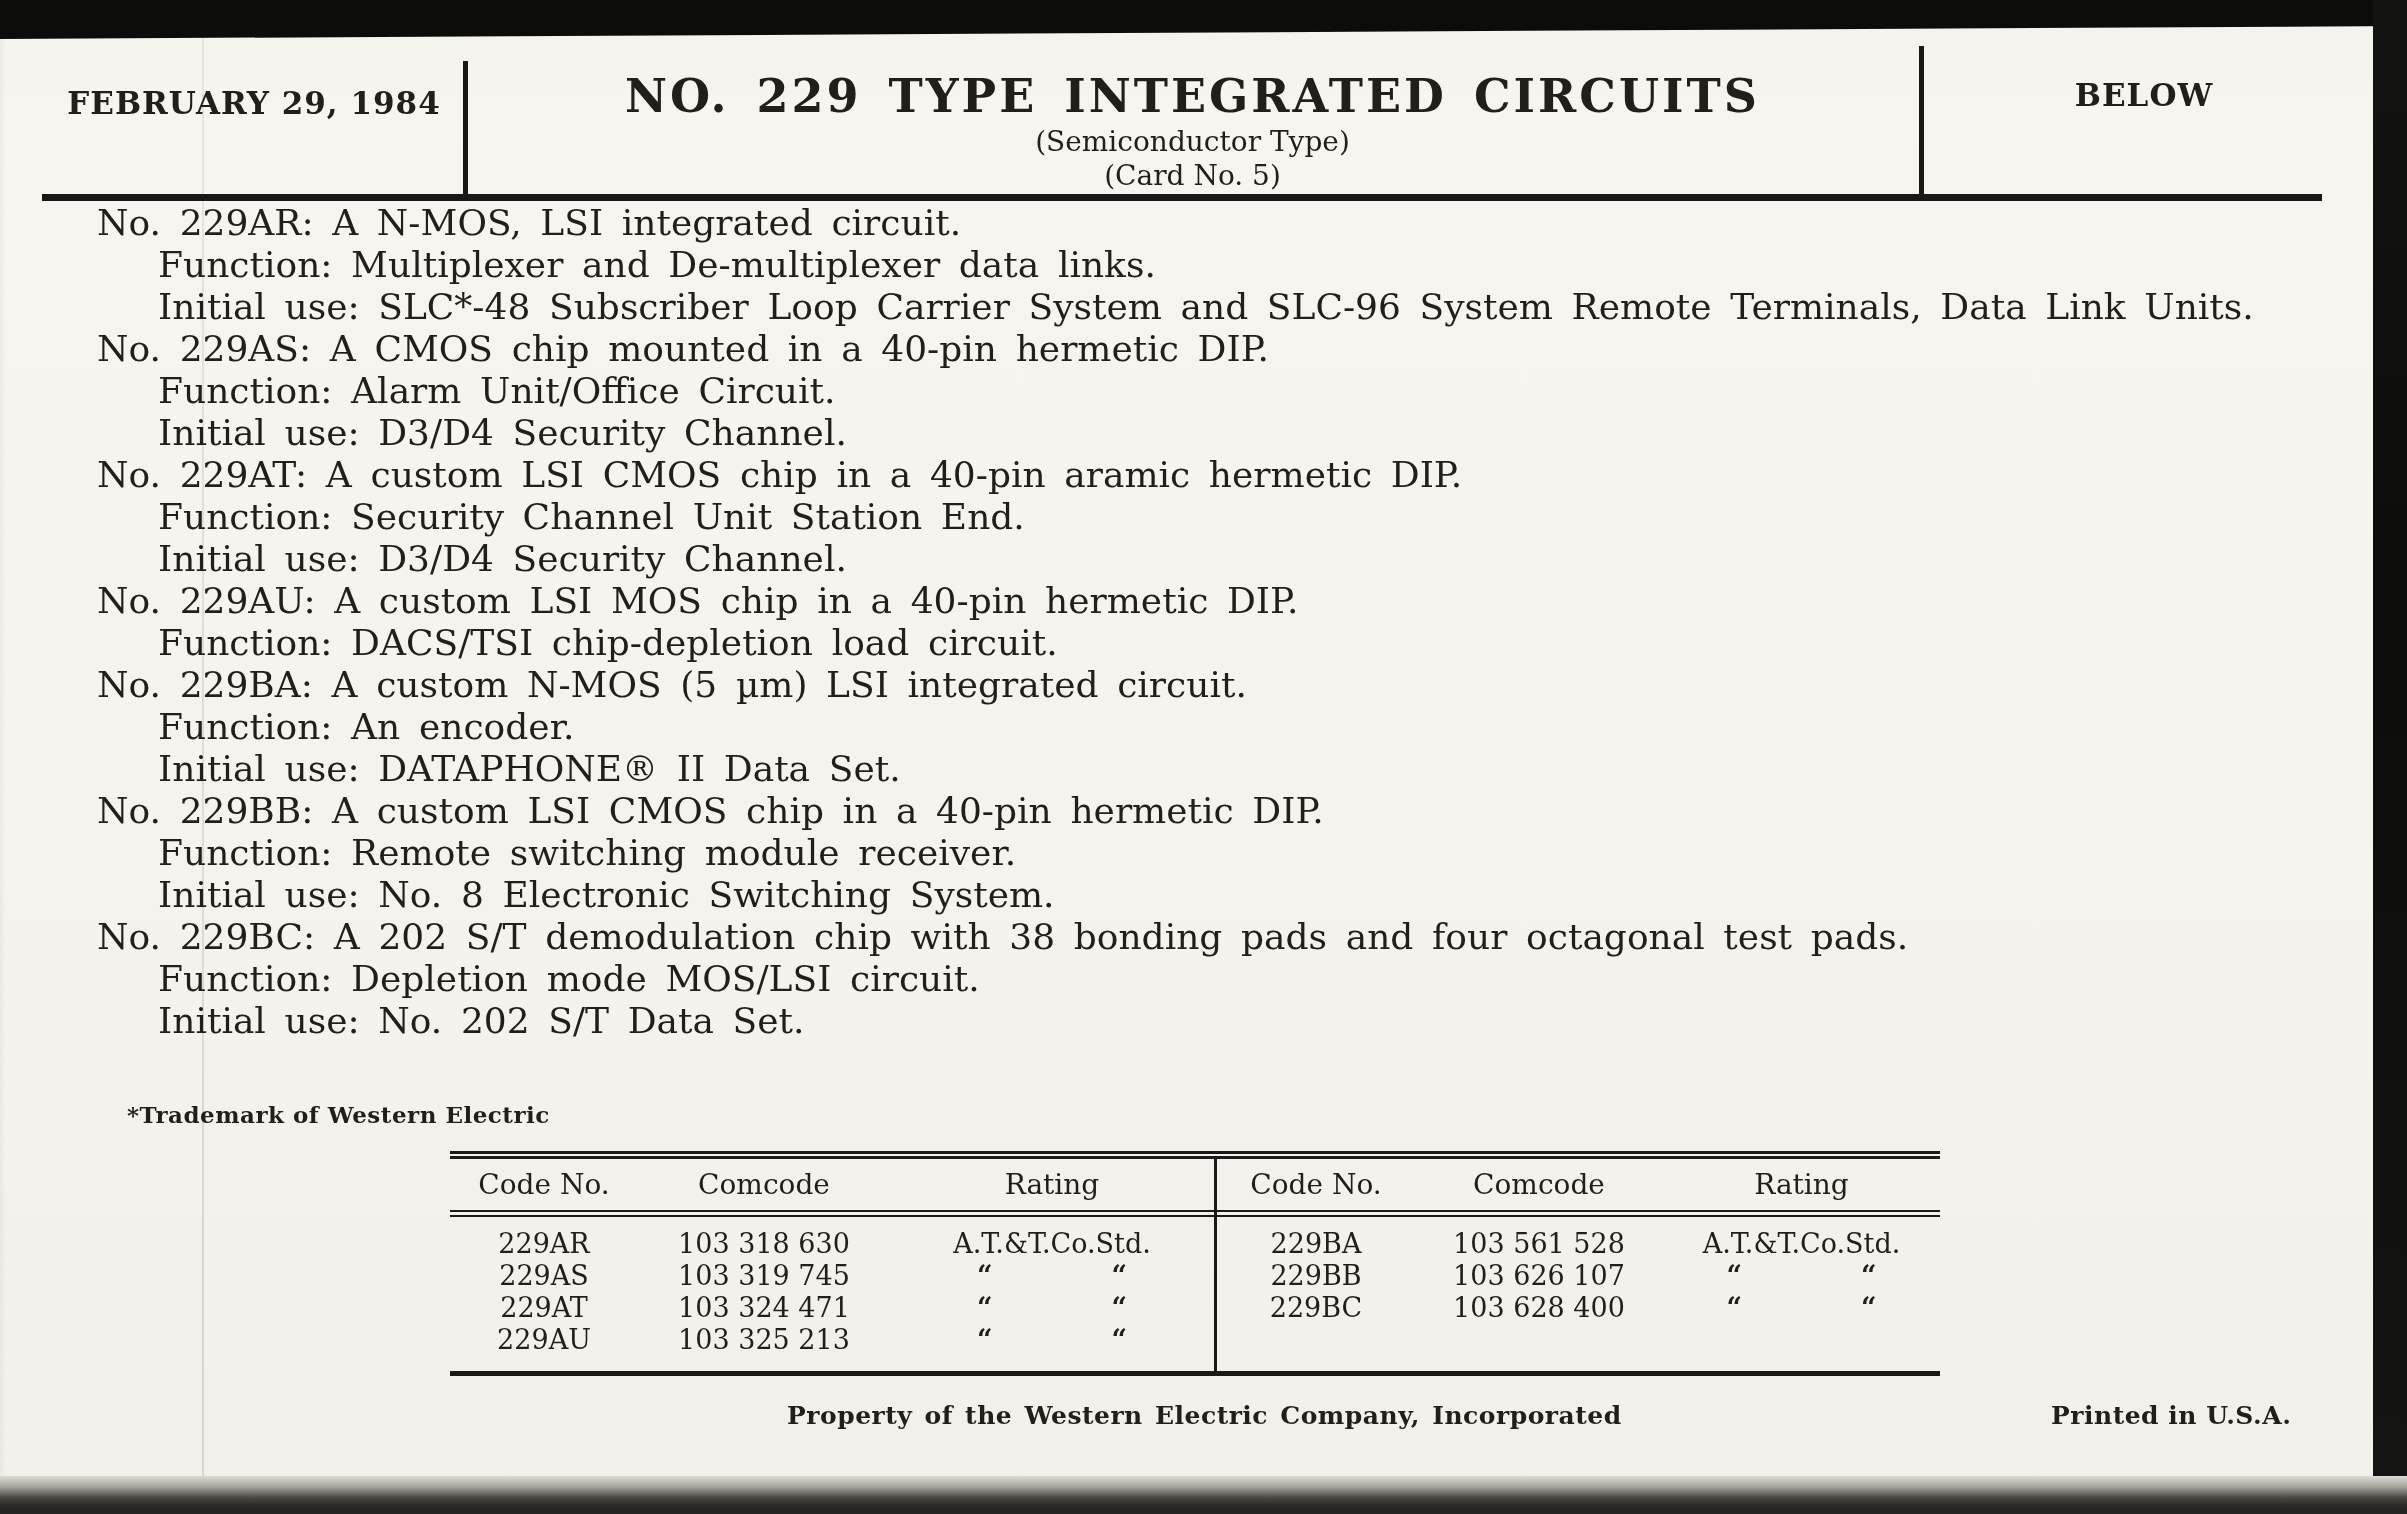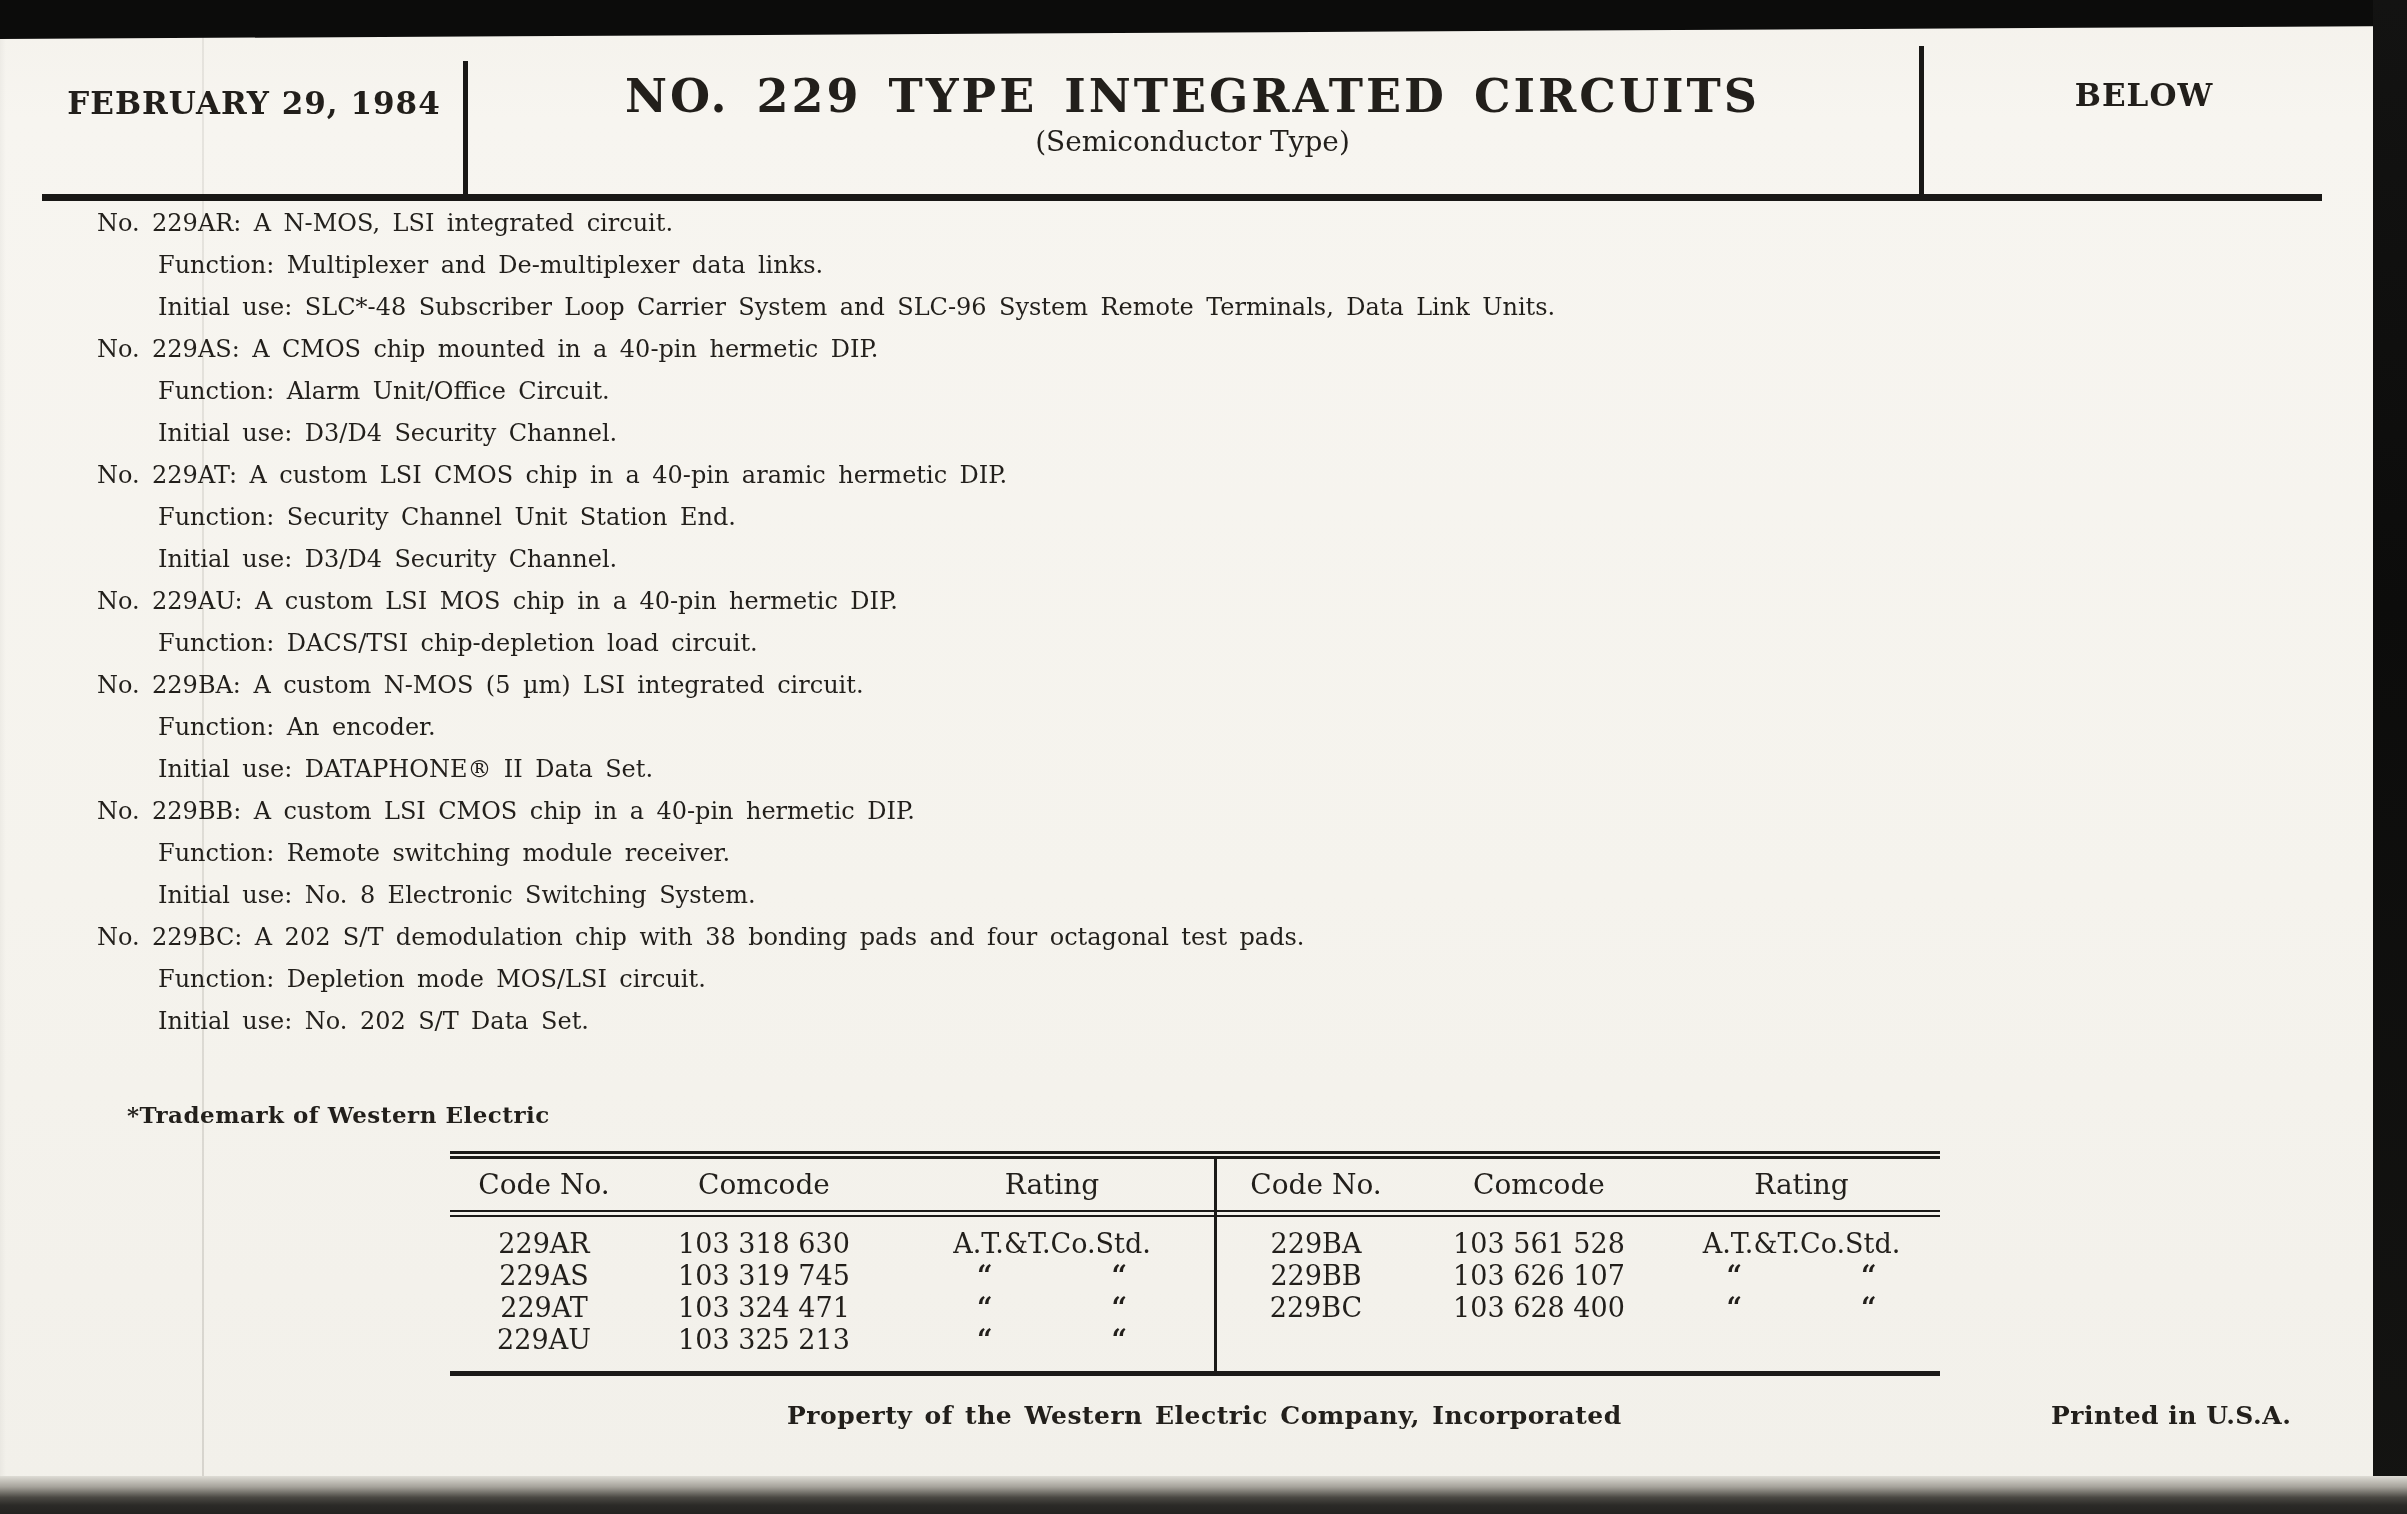--- a/index.html
+++ b/index.html
@@ -30,21 +30,21 @@
   .hdr-vline2 { position:absolute; left:1919px; top:46px; width:5px; height:154px; background:#191816; }
   .hdr-center { position:absolute; left:469px; top:69px; width:1447px; text-align:center; }
   .hdr-title { font-size:46px; font-weight:bold; letter-spacing:3px; word-spacing:8px; white-space:nowrap; }
   .hdr-sub { font-size:28px; margin-top:4px; line-height:30px; }
   .hdr-ratings { position:absolute; left:1926px; top:77px; width:436px; text-align:center;
     font-size:31px; font-weight:bold; line-height:37px; letter-spacing:1px; }
   .hdr-rule { position:absolute; left:42px; top:194px; width:2280px; height:7px; background:#191816; }
 
   
   .body-text { position:absolute; left:97px; top:202px; width:2178px;
-    font-size:24px; line-height:42px; word-spacing:0.2em; white-space:nowrap; }
+    font-size:36px; line-height:42px; word-spacing:0.2em; white-space:nowrap; }
   .body-text .sub { margin-left:61px; }
   .footnote { position:absolute; left:127px; top:1101px; font-size:23px; font-weight:bold; letter-spacing:0.5px; }
 
   
   .rtable { position:absolute; left:450px; top:1151px; width:1490px;
     border-top:8px double #1b1a18; border-bottom:5px solid #1b1a18;
     display:flex; font-size:27px; }
   .rhalf { box-sizing:border-box; }
   .rhalf.left  { width:764px; }
   .rhalf.right { width:726px; border-left:3px solid #1b1a18; }
@@ -68,20 +68,21 @@
 <div class="scan">
   <div class="page">
     <div class="crease"></div>
 
     <div class="hdr-date">FEBRUARY 29, 1984</div>
     <div class="hdr-vline1"></div>
     <div class="hdr-vline2"></div>
     <div class="hdr-center">
       <div class="hdr-title">NO. 229 TYPE INTEGRATED CIRCUITS</div>
       <div class="hdr-sub">(Semiconductor Type)</div>
+      <div class="hdr-sub">(Card No. 5)</div>
     </div>
     <div class="hdr-ratings">
       <div>BELOW</div>
     </div>
     <div class="hdr-rule"></div>
 
     <div class="body-text">
       <div>No. 229AR: A N-MOS, LSI integrated circuit.</div>
       <div class="sub">Function: Multiplexer and De-multiplexer data links.</div>
       <div class="sub">Initial use: SLC*-48 Subscriber Loop Carrier System and SLC-96 System Remote Terminals, Data Link Units.</div>

